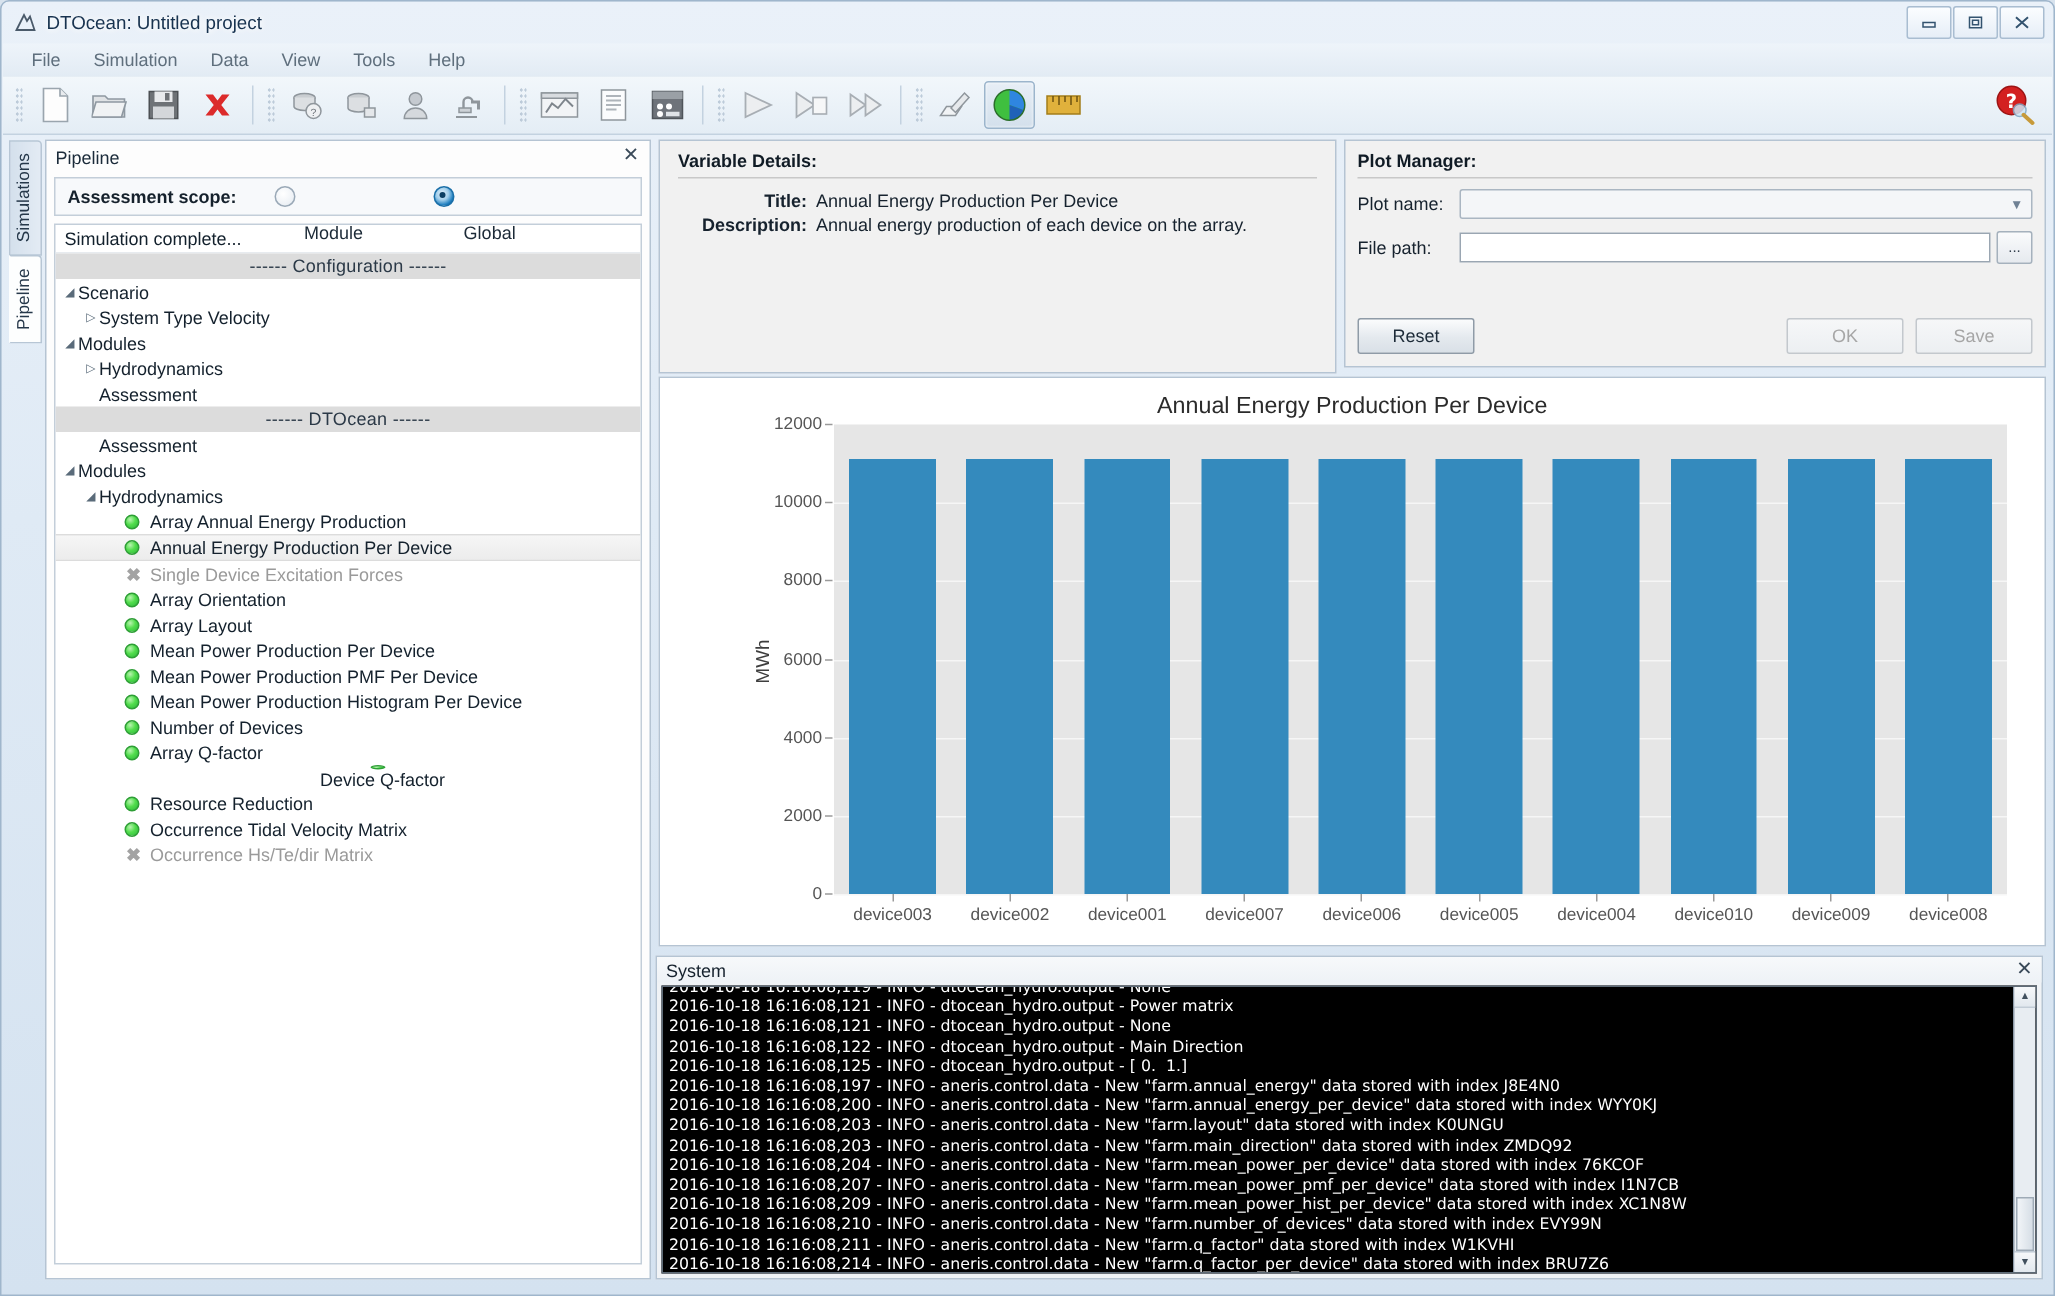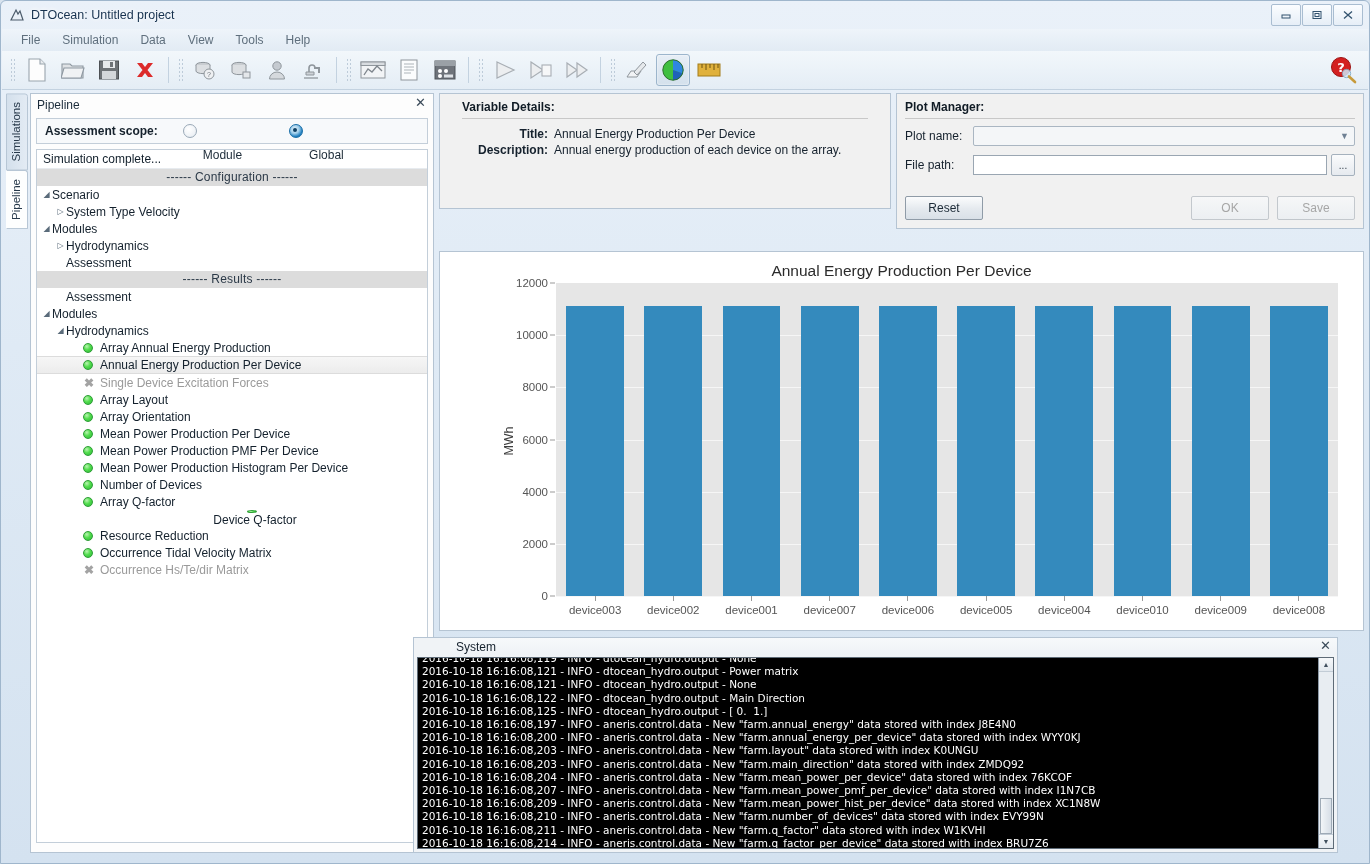--- a/index.html
+++ b/index.html
@@ -194,26 +194,26 @@
     display: inline-block; margin-right: 7px;
     box-sizing: border-box;
   }
   .xmark {
     width: 12px; display:inline-block; margin-right: 5px;
     color: #a3a3a3; font-size: 12px; text-align:center;
     font-weight: bold;
   }
   
   .vardetails {
-    position: absolute; left: 438px; top: 92px; width: 452px; height: 116px;
+    position: absolute; left: 438px; top: 92px; width: 452px; height: 156px;
     background: #f1f1f1; border: 1px solid #b5c4d3; box-sizing: border-box;
-    padding: 6px 22px;
+    padding: 6px 12px;
   }
   .plotmgr {
-    position: absolute; left: 895px; top: 92px; width: 468px; height: 136px;
+    position: absolute; left: 895px; top: 92px; width: 468px; height: 152px;
     background: #f1f1f1; border: 1px solid #b5c4d3; box-sizing: border-box;
     padding: 6px 8px;
   }
   .grp-title { font-weight: bold; font-size: 12px; color: #101b25; }
   .grp-rule { border-top: 1px solid #c8c8c8; margin: 4px 0 7px 0; }
   .kv { display: flex; font-size: 12px; line-height: 16px; color:#16222e; }
   .kv .k { font-weight: bold; text-align: right; width: 86px; margin-right: 6px; }
   .pm-row { display: flex; align-items: center; margin-bottom: 8px; }
   .pm-lab { width: 68px; font-size: 12px; color:#16222e; }
   .combo {
@@ -286,24 +286,23 @@
   .xlabels {
     position: absolute; left: 116px; top: 352px; width: 782px;
     display: flex;
   }
   .xlab { flex: 1; text-align: center; font-size: 11.5px; color: #555; }
   .xtickrow { position: absolute; left: 116px; top: 344px; width: 782px; display: flex; }
   .xtickcell { flex: 1; display:flex; justify-content:center; }
   .xtickmark { width: 1px; height: 5px; background: #9a9a9a; }
   
   .syspanel {
-    position: absolute; left: 412px; top: 636px; width: 925px; height: 216px;
+    position: absolute; left: 436px; top: 636px; width: 925px; height: 216px;
     border: 1px solid #b5c4d3; box-sizing: border-box;
     background: #f0f3f6;
-    padding-left: 36px;
   }
   .sys-head {
     height: 17px; display: flex; align-items: center;
     padding-left: 6px; font-size: 12px; color: #16222e;
     position: relative;
     background: linear-gradient(180deg,#f7f9fb 0%, #eef2f6 100%);
   }
   .sys-head .close-x { position: absolute; right: 6px; top: 0px; font-size: 13px; color:#3a4a59;}
   .logbox {
     position: absolute; left: 3px; right: 3px; top: 19px; bottom: 3px;
@@ -560,21 +559,21 @@
             <span>Modules</span>
           </div>
           <div class="tnode" style="padding-left: 18px;">
             <span class="arrow-r">▷</span>
             <span>Hydrodynamics</span>
           </div>
           <div class="tnode" style="padding-left: 18px;">
             <span class="arrow-r"></span>
             <span>Assessment</span>
           </div>
-          <div class="tree-sep">------  Results  ------</div>
+          <div class="tree-sep">------  DTOcean  ------</div>
           <div class="tnode" style="padding-left: 18px;">
             <span class="arrow-r"></span>
             <span>Assessment</span>
           </div>
           <div class="tnode" style="padding-left: 4px;">
             <span class="arrow-d">◢</span>
             <span>Modules</span>
           </div>
           <div class="tnode" style="padding-left: 18px;">
             <span class="arrow-d">◢</span>
@@ -587,25 +586,25 @@
           <div class="tnode sel" style="padding-left: 46px;">
             <span class="dot"></span>
             <span>Annual Energy Production Per Device</span>
           </div>
           <div class="tnode dim" style="padding-left: 46px;">
             <span class="xmark">✖</span>
             <span>Single Device Excitation Forces</span>
           </div>
           <div class="tnode" style="padding-left: 46px;">
             <span class="dot"></span>
+            <span>Array Orientation</span>
+          </div>
+          <div class="tnode" style="padding-left: 46px;">
+            <span class="dot"></span>
             <span>Array Layout</span>
-          </div>
-          <div class="tnode" style="padding-left: 46px;">
-            <span class="dot"></span>
-            <span>Array Orientation</span>
           </div>
           <div class="tnode" style="padding-left: 46px;">
             <span class="dot"></span>
             <span>Mean Power Production Per Device</span>
           </div>
           <div class="tnode" style="padding-left: 46px;">
             <span class="dot"></span>
             <span>Mean Power Production PMF Per Device</span>
           </div>
           <div class="tnode" style="padding-left: 46px;">

